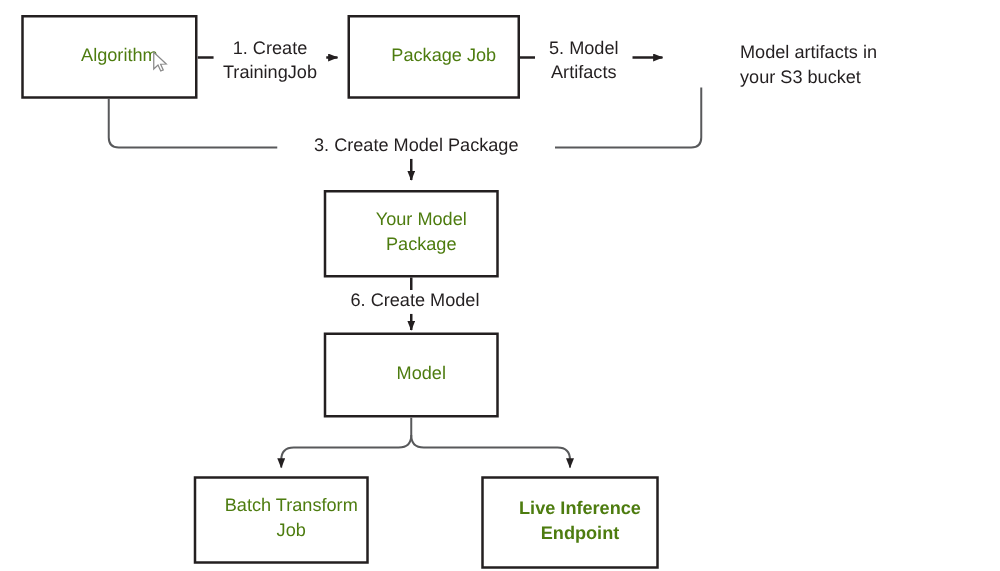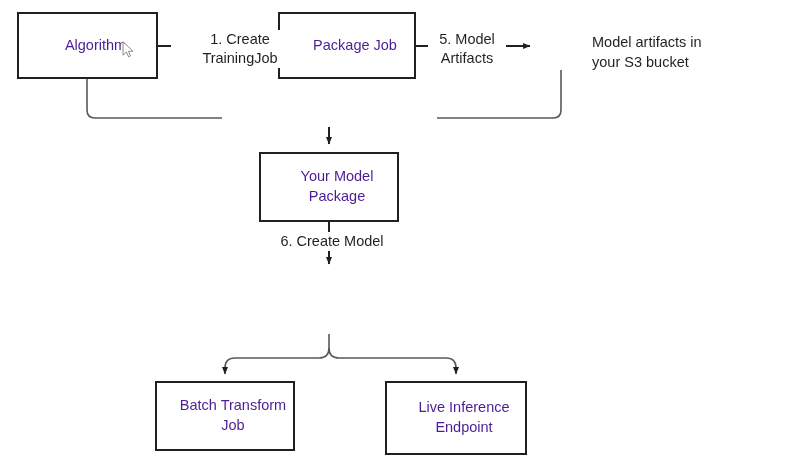--- a/index.html
+++ b/index.html
@@ -24,21 +24,21 @@
   }
   .node-box {
     position: absolute;
     box-sizing: border-box;
     border: 2px solid #231f20;
     background: #ffffff;
     display: flex;
     align-items: center;
     justify-content: center;
     text-align: center;
-    color: #4c1d95;
+    color: #4d7c0f;
     font-size: 14.5px;
     line-height: 1.35;
     white-space: pre-line;
     padding-left: 16px;
   }
   .edge-label {
     position: absolute;
     color: #231f20;
     font-size: 14.5px;
     line-height: 1.3;
@@ -165,33 +165,35 @@
     </g>
   </svg>
 
   <div class="node-box" style="left:17px; top:12px; width:141px; height:67px;">Algorithm</div>
 
   <div class="node-box" style="left:278px; top:12px; width:138px; height:67px;">Package Job</div>
 
   <div class="node-box" style="left:259px; top:152px; width:140px; height:70px;">Your Model
 Package</div>
 
+  <div class="node-box" style="left:259px; top:266px; width:140px; height:68px;">Model</div>
 
   <div class="node-box" style="left:155px; top:381px; width:140px; height:70px;">Batch Transform
 Job</div>
 
-  <div class="node-box" style="left:385px; top:381px; width:142px; height:74px;">Live Inference
+  <div class="node-box" style="left:385px; top:381px; width:142px; height:74px;font-weight:bold;">Live Inference
 Endpoint</div>
 
-  <div class="edge-label" style="left:171px; top:30px; width:84px;margin-left:24px;">1. Create
+  <div class="edge-label" style="left:171px; top:30px; width:84px;">1. Create
 TrainingJob</div>
 
   <div class="edge-label" style="left:428px; top:30px; width:72px;">5. Model
 Artifacts</div>
 
+  <div class="edge-label" style="left:222px; top:108px; width:216px;">3. Create Model Package</div>
 
   <div class="edge-label" style="left:262px; top:232px; width:134px;">6. Create Model</div>
 
 
   <div class="note-text" style="left:592px; top:32px; width:170px;">Model artifacts in
 your S3 bucket</div>
 
   <svg class="cursor-arrow" viewBox="0 0 13 17" xmlns="http://www.w3.org/2000/svg">
     <path d="M1,0.8 L1,14.2 L4.4,11.0 L6.6,15.8 L8.6,14.9 L6.5,10.4 L11.0,10.2 Z" fill="#ffffff" stroke="#8a8a8a" stroke-width="1"></path>
   </svg>

